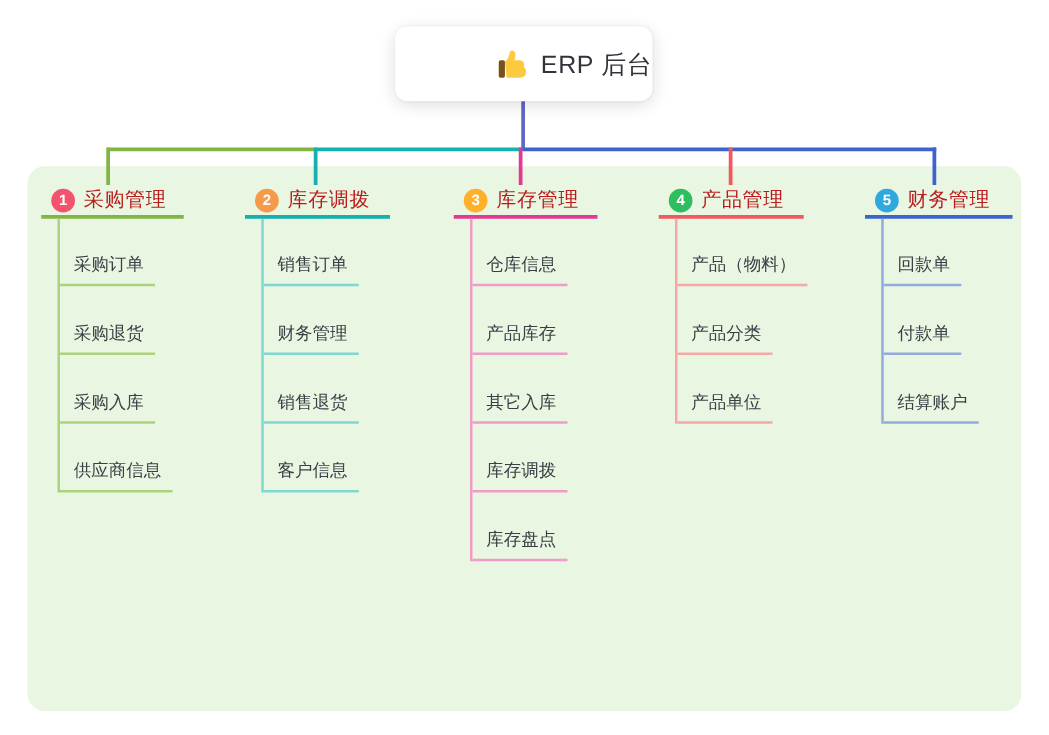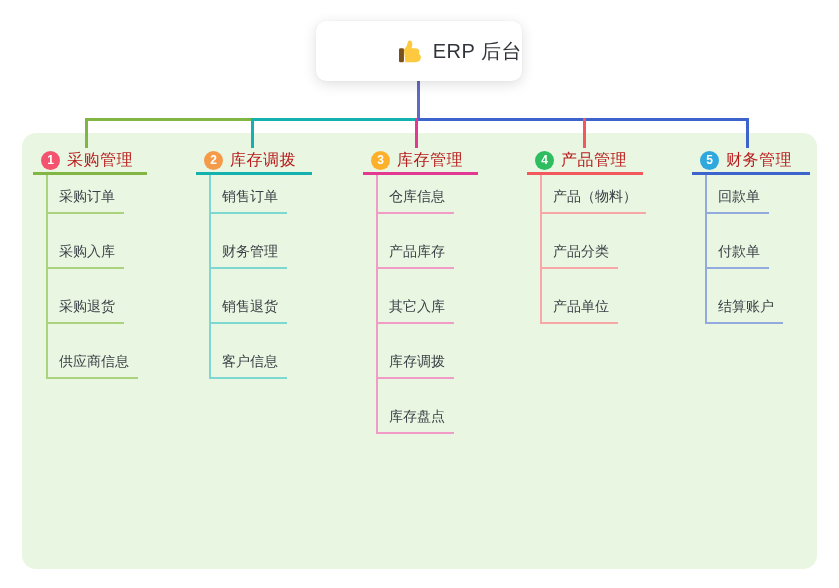--- a/index.html
+++ b/index.html
@@ -34,21 +34,21 @@
   .branch { position:absolute; top:148px; z-index:2; }
   .b-title { display:flex; align-items:center; gap:7px; height:27px;
              padding-left:8px; border-bottom:3px solid var(--c);
              white-space:nowrap; cursor:pointer; }
   .b-title .txt { font-size:16px; color:#b91c1c; letter-spacing:.5px; }
   .badge { width:19px; height:19px; border-radius:50%; background:var(--b);
            color:#fff; font-size:12px; font-weight:bold; flex:0 0 19px;
            display:flex; align-items:center; justify-content:center; }
   .items { margin-left:13px; border-left:2px solid var(--l); width:max-content; }
   .item  { height:55px; display:flex; align-items:flex-end; cursor:pointer; }
-  .item:first-child { height:39px; }
+  .item:first-child { height:54px; }
   .item span { display:block; white-space:nowrap; font-size:14px; color:#3a3f45;
                padding:0 9px 6px 11px; border-bottom:2px solid var(--l); }
 
   .b1 { left:33px;  width:114px; }
   .b2 { left:196px; width:116px; }
   .b3 { left:363px; width:115px; }
   .b4 { left:527px; width:116px; }
   .b5 { left:692px; width:118px; }
 </style>
 </head>
@@ -79,24 +79,24 @@
   <div class="branch b1" style="--c: #82b644; --l: #abd37e; --b: #f4536e;">
     <div class="b-title">
       <span class="badge">1</span>
       <span class="txt">采购管理</span>
     </div>
     <div class="items">
       <div class="item">
           <span>采购订单</span>
         </div>
       <div class="item">
-          <span>采购入库</span>
+          <span>采购退货</span>
         </div>
       <div class="item">
-          <span>采购退货</span>
+          <span>采购入库</span>
         </div>
       <div class="item">
           <span>供应商信息</span>
         </div>
     </div>
   </div>
 
   <div class="branch b2" style="--c: #14b1ae; --l: #7ed8d2; --b: #f59a48;">
     <div class="b-title">
       <span class="badge">2</span>

